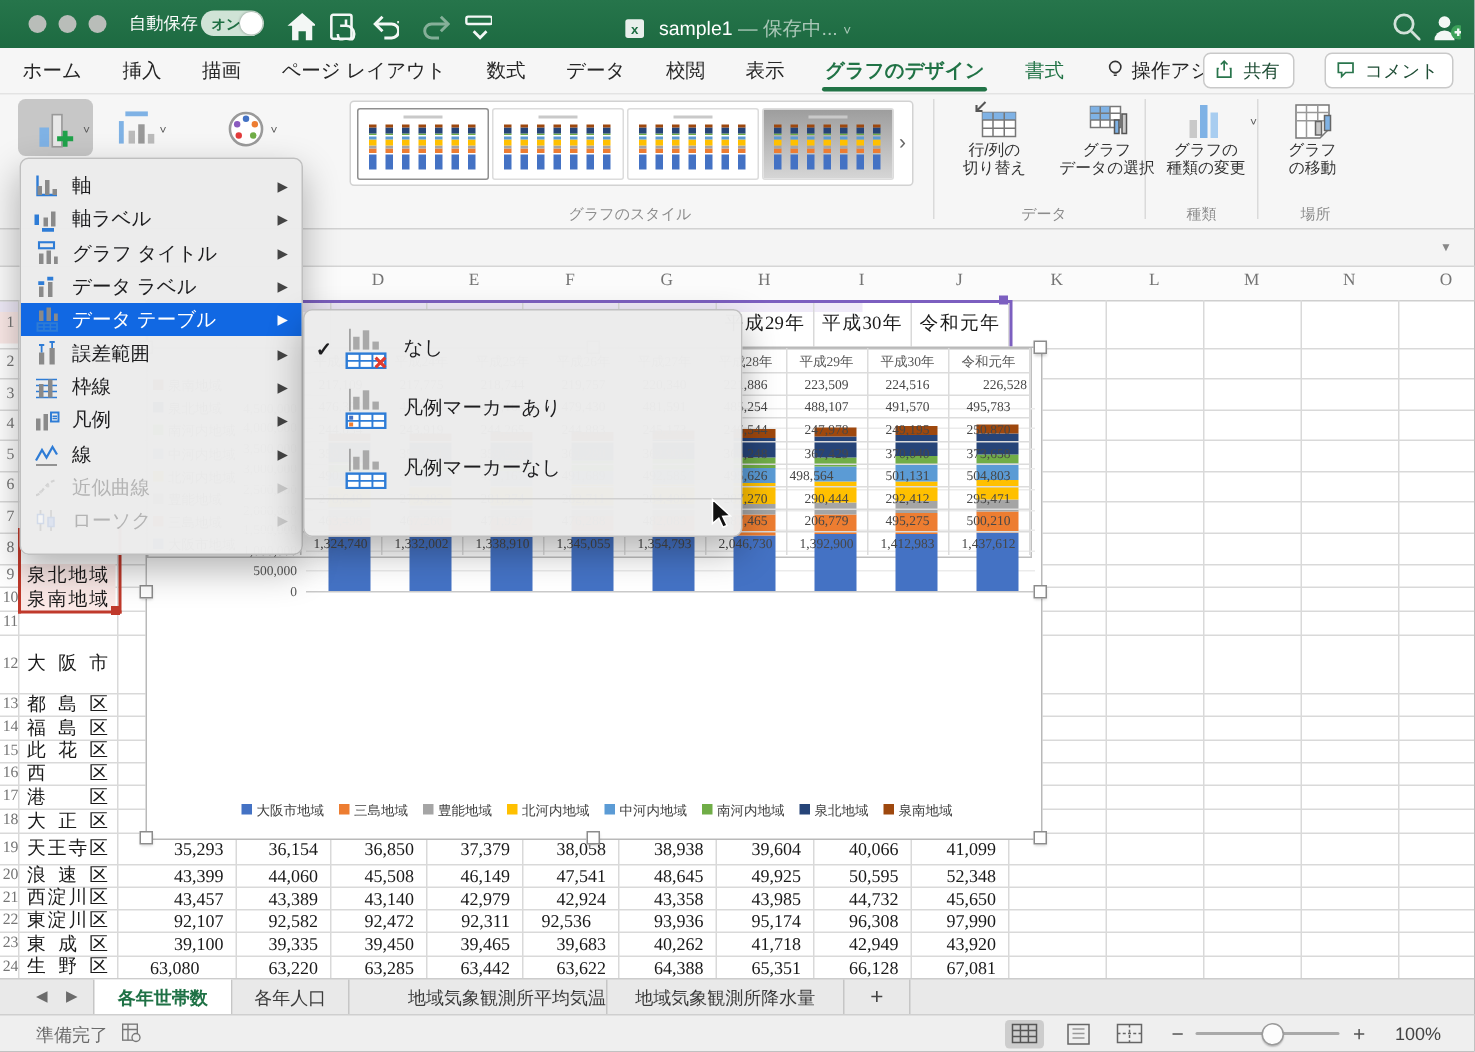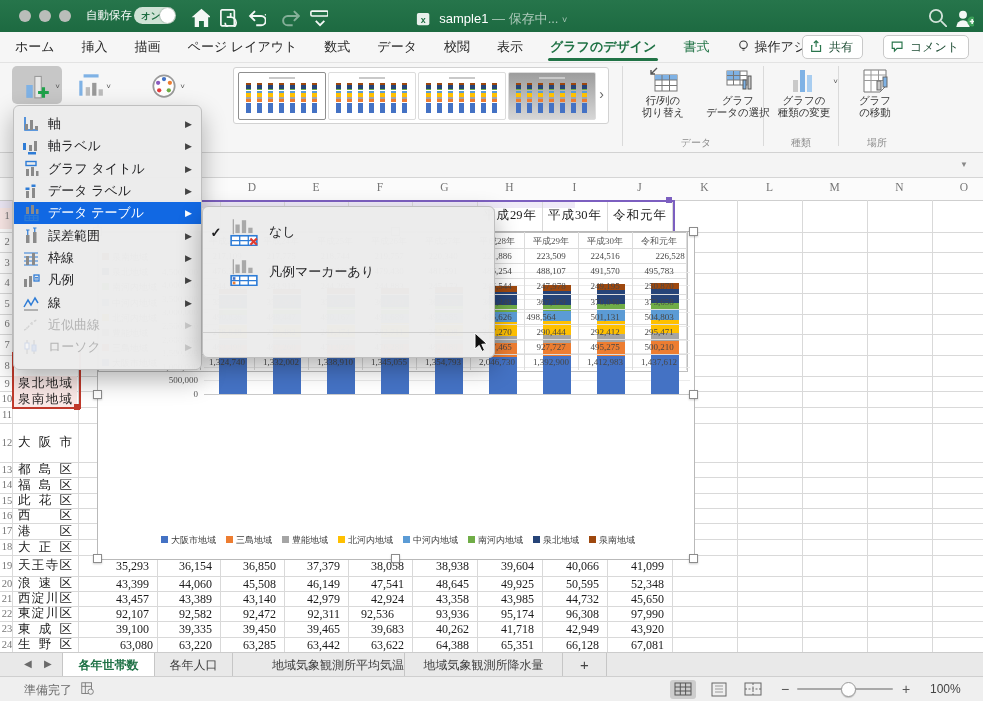--- a/index.html
+++ b/index.html
@@ -437,20 +437,21 @@
             <div style="position: absolute; left: 73px; top: 23.8px; width: 5px; height: 2.1px; background: rgb(165, 165, 165);"></div>
             <div style="position: absolute; left: 73px; top: 20.2px; width: 5px; height: 3.6px; background: rgb(255, 192, 0);"></div>
             <div style="position: absolute; left: 73px; top: 17.5px; width: 5px; height: 2.7px; background: rgb(91, 155, 213);"></div>
             <div style="position: absolute; left: 73px; top: 15.7px; width: 5px; height: 1.8px; background: rgb(112, 173, 71);"></div>
             <div style="position: absolute; left: 73px; top: 12.1px; width: 5px; height: 3.6px; background: rgb(38, 68, 120);"></div>
             <div style="position: absolute; left: 73px; top: 10.3px; width: 5px; height: 1.8px; background: rgb(158, 72, 14);"></div>
           </div>
         </div>
       <div class="g-arrow">›</div>
     </div>
+    <div class="grp-label" style="left:233px;width:374px">グラフのスタイル</div>
     <div id="rib-right">
         <div class="rib-div" style="left: 622px;"></div>
         <div class="rib-div" style="left: 763px;"></div>
         <div class="rib-div" style="left: 838px;"></div>
         <div class="rbtn" style="left: 632px; width: 62px;">
           <div style="width: 30px; height: 28px; margin: 0px auto;"><svg width="100%" height="100%" viewBox="0 0 30 28">
               <rect x="7" y="9" width="22" height="16" fill="#fff" stroke="#777"></rect>
               <rect x="7" y="9" width="22" height="5" fill="#7fb2e5"></rect>
               <path d="M7 14 h22 M7 19.5 h22 M14 9 v16 M21.5 9 v16" stroke="#777" stroke-width="1"></path>
               <path d="M9 2 L3 8 M3 4 v4 h4" fill="none" stroke="#555" stroke-width="1.4"></path>
@@ -714,21 +715,21 @@
         <div class="numcell" style="left: 609px; top: 429.5px; width: 55px;">97,990</div>
         <div class="numcell" style="left: 80px; top: 445px; width: 69px;">39,100</div>
         <div class="numcell" style="left: 159px; top: 445px; width: 53px;">39,335</div>
         <div class="numcell" style="left: 222px; top: 445px; width: 54px;">39,450</div>
         <div class="numcell" style="left: 286px; top: 445px; width: 54px;">39,465</div>
         <div class="numcell" style="left: 350px; top: 445px; width: 54px;">39,683</div>
         <div class="numcell" style="left: 414px; top: 445px; width: 55px;">40,262</div>
         <div class="numcell" style="left: 479px; top: 445px; width: 55px;">41,718</div>
         <div class="numcell" style="left: 544px; top: 445px; width: 55px;">42,949</div>
         <div class="numcell" style="left: 609px; top: 445px; width: 55px;">43,920</div>
-        <div class="numcell" style="left: 84px; top: 460.5px; width: 69px;">63,080</div>
+        <div class="numcell" style="left: 64px; top: 460.5px; width: 69px;">63,080</div>
         <div class="numcell" style="left: 159px; top: 460.5px; width: 53px;">63,220</div>
         <div class="numcell" style="left: 222px; top: 460.5px; width: 54px;">63,285</div>
         <div class="numcell" style="left: 286px; top: 460.5px; width: 54px;">63,442</div>
         <div class="numcell" style="left: 350px; top: 460.5px; width: 54px;">63,622</div>
         <div class="numcell" style="left: 414px; top: 460.5px; width: 55px;">64,388</div>
         <div class="numcell" style="left: 479px; top: 460.5px; width: 55px;">65,351</div>
         <div class="numcell" style="left: 544px; top: 460.5px; width: 55px;">66,128</div>
         <div class="numcell" style="left: 609px; top: 460.5px; width: 55px;">67,081</div>
       </div>
   </div>
@@ -903,21 +904,21 @@
         <div class="ctbl-cell" style="left: 480px; top: 95px; width: 54px;">292,412</div>
         <div class="ctbl-cell" style="left: 534px; top: 95px; width: 54px;">295,471</div>
         <div style="position: absolute; left: 0px; top: 107.2px; width: 588px; height: 1px; background: rgb(220, 220, 220);"></div>
         <div class="ctbl-cell" style="left: 4px; top: 110.2px; width: 96px; text-align: left;"><span class="sw" style="background: rgb(237, 125, 49);"></span>三島地域</div>
         <div class="ctbl-cell" style="left: 102px; top: 110.2px; width: 54px;">463,498</div>
         <div class="ctbl-cell" style="left: 156px; top: 110.2px; width: 54px;">467,260</div>
         <div class="ctbl-cell" style="left: 210px; top: 110.2px; width: 54px;">471,927</div>
         <div class="ctbl-cell" style="left: 264px; top: 110.2px; width: 54px;">476,288</div>
         <div class="ctbl-cell" style="left: 318px; top: 110.2px; width: 54px;">482,089</div>
         <div class="ctbl-cell" style="left: 372px; top: 110.2px; width: 54px;">487,465</div>
-        <div class="ctbl-cell" style="left: 426px; top: 110.2px; width: 54px;">927,727</div>
+        <div class="ctbl-cell" style="left: 426px; top: 110.2px; width: 54px;">206,779</div>
         <div class="ctbl-cell" style="left: 480px; top: 110.2px; width: 54px;">495,275</div>
         <div class="ctbl-cell" style="left: 534px; top: 110.2px; width: 54px;">500,210</div>
         <div style="position: absolute; left: 0px; top: 122.4px; width: 588px; height: 1px; background: rgb(220, 220, 220);"></div>
         <div class="ctbl-cell" style="left: 4px; top: 125.4px; width: 96px; text-align: left;"><span class="sw" style="background: rgb(68, 114, 196);"></span>大阪市地域</div>
         <div class="ctbl-cell" style="left: 102px; top: 125.4px; width: 54px;">1,324,740</div>
         <div class="ctbl-cell" style="left: 156px; top: 125.4px; width: 54px;">1,332,002</div>
         <div class="ctbl-cell" style="left: 210px; top: 125.4px; width: 54px; text-align: center;">1,338,910</div>
         <div class="ctbl-cell" style="left: 264px; top: 125.4px; width: 54px;">1,345,055</div>
         <div class="ctbl-cell" style="left: 318px; top: 125.4px; width: 54px;">1,354,793</div>
         <div class="ctbl-cell" style="left: 372px; top: 125.4px; width: 54px;">2,046,730</div>
@@ -1086,20 +1087,32 @@
             <path d="M4 1 V15" stroke="#999" stroke-width="1"></path>
             <rect x="6" y="6" width="4" height="8" fill="#a9a9a9"></rect>
             <rect x="12" y="2" width="4" height="12" fill="#a9a9a9"></rect>
             <rect x="18" y="9" width="4" height="5" fill="#a9a9a9"></rect>
             <rect x="2" y="16.5" width="24" height="9" fill="#fff" stroke="#2e7cd6" stroke-width="1.5"></rect>
             <path d="M2 21 h24 M10 16.5 v9 M18 16.5 v9" stroke="#2e7cd6" stroke-width="1.2"></path>
             <rect x="3.5" y="17.8" width="2.5" height="2.5" fill="#4472c4"></rect>
             <rect x="3.5" y="22" width="2.5" height="2.5" fill="#ed7d31"></rect>
           </svg></span>
         <span class="lbl">凡例マーカーあり</span>
+      </div>
+      <div class="smi" style="top: 86px;">
+        <span class="chk"></span>
+        <span style="width: 30px; height: 28px; flex: 0 0 auto;"><svg width="100%" height="100%" viewBox="0 0 28 26">
+            <path d="M4 1 V15" stroke="#999" stroke-width="1"></path>
+            <rect x="6" y="6" width="4" height="8" fill="#a9a9a9"></rect>
+            <rect x="12" y="2" width="4" height="12" fill="#a9a9a9"></rect>
+            <rect x="18" y="9" width="4" height="5" fill="#a9a9a9"></rect>
+            <rect x="2" y="16.5" width="24" height="9" fill="#fff" stroke="#2e7cd6" stroke-width="1.5"></rect>
+            <path d="M2 21 h24 M10 16.5 v9 M18 16.5 v9" stroke="#2e7cd6" stroke-width="1.2"></path>
+          </svg></span>
+        <span class="lbl">凡例マーカーなし</span>
       </div>
     </div>
 
   <svg class="abs" style="left:474px;top:332px;z-index:99" width="16" height="22">
     <path d="M1,1 L1,17 L5.2,13.4 L8,19.5 L10.6,18.2 L7.8,12.3 L13,11.9 Z" fill="#111" stroke="#fff" stroke-width="1"></path>
   </svg>
 
   <div id="shtabs" class="abs">
     <div class="st-nav" style="left:24px">◀</div>
     <div class="st-nav" style="left:44px">▶</div>

